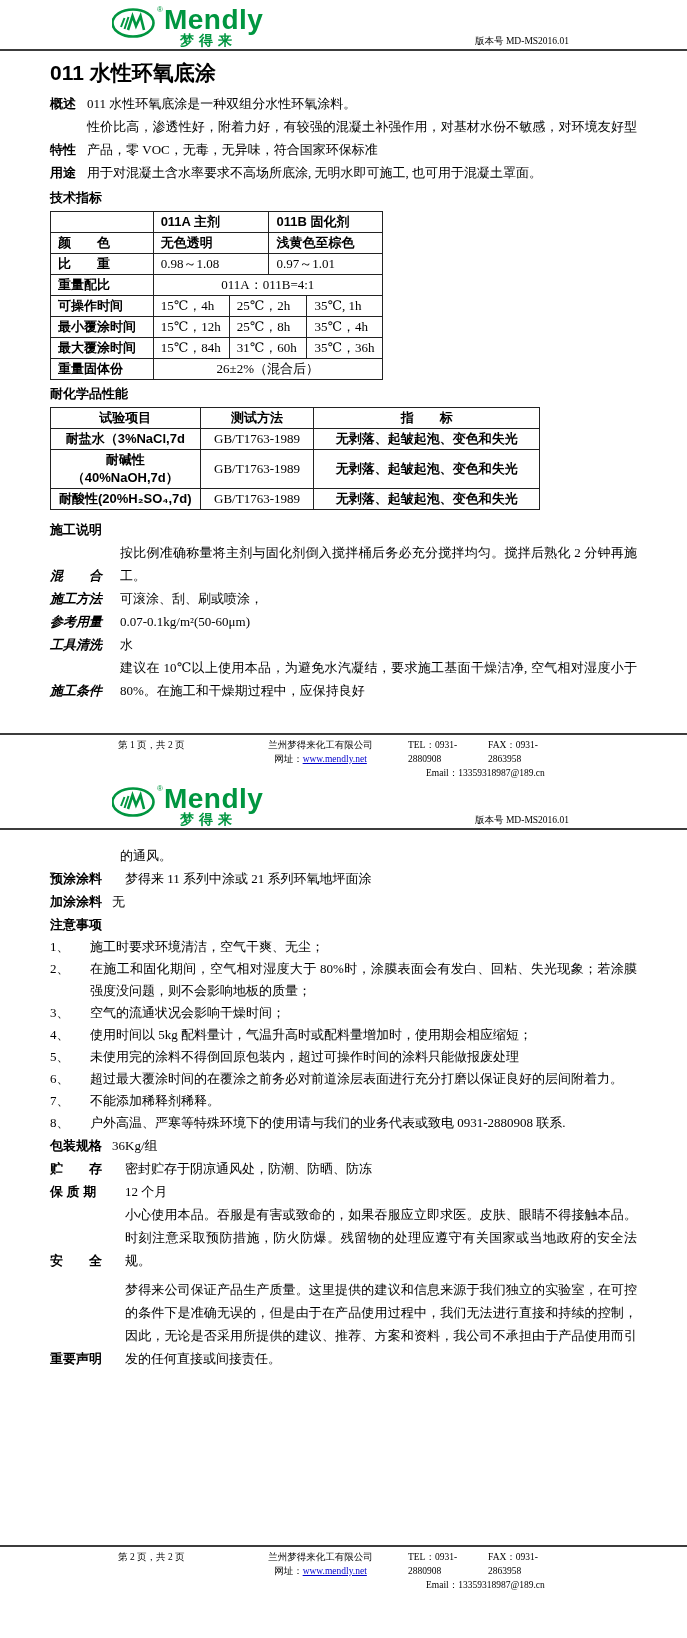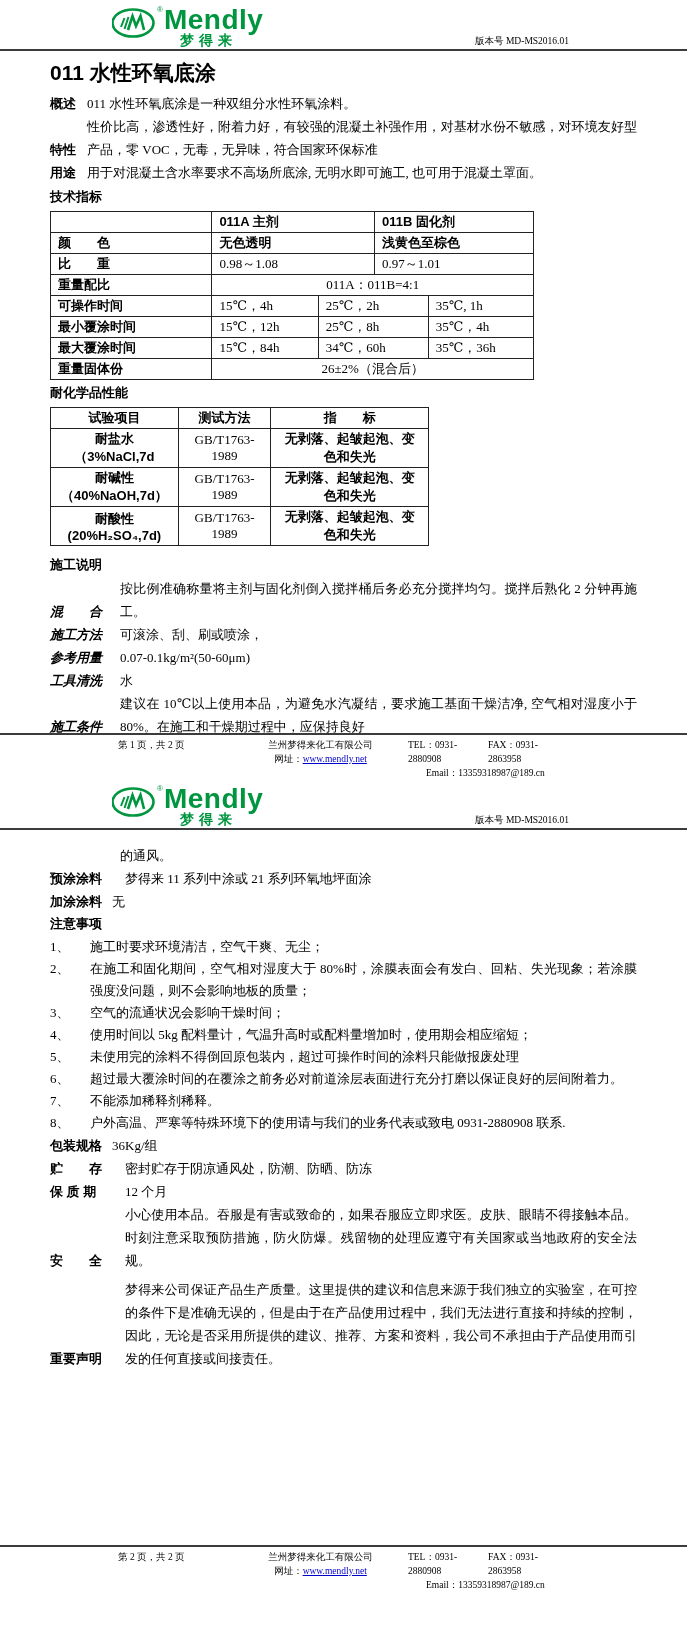--- a/index.html
+++ b/index.html
@@ -22,36 +22,36 @@
   .logo-txt{ font-family:"Liberation Sans","DejaVu Sans",sans-serif; font-weight:bold; line-height:1; }
   .logo-en{ font-size:28px; letter-spacing:.5px; }
   .logo-cn{ font-size:14px; letter-spacing:5px; margin-left:16px; margin-top:-1px; }
   .version{ font-size:9.5px; line-height:12px; }
   .rule{ border:none; border-top:2px solid #3c3c3c; margin:0; width:687px; }
 
   
   .content{ padding:0 50px; }
   .title{ font-family:"Liberation Sans","DejaVu Sans",sans-serif; font-weight:bold; font-size:21px; line-height:26px; margin:9px 0 6px; }
   .b{ font-family:"Liberation Sans","DejaVu Sans",sans-serif; font-weight:bold; }
-  .heading{ font-family:Liberation Mono, monospace; font-weight:bold; font-size:13px; line-height:22px; margin-top:3px; }
+  .heading{ font-family:Liberation Serif, serif; font-weight:bold; font-size:13px; line-height:22px; margin-top:3px; }
 
   .row{ display:flex; line-height:23px;align-items:flex-end; }
   .row .lbl{ flex:0 0 37px; font-family:"Liberation Sans","DejaVu Sans",sans-serif; font-weight:bold; }
   .row .lbl-w{ flex:0 0 70px; font-family:"Liberation Sans","DejaVu Sans",sans-serif; font-weight:bold;font-style:italic; }
   .row .lbl-p2{ flex:0 0 75px; font-family:"Liberation Sans","DejaVu Sans",sans-serif; font-weight:bold; }
   .row .lbl-pack{ flex:0 0 62px; font-family:"Liberation Sans","DejaVu Sans",sans-serif; font-weight:bold; }
   .row .txt{ flex:1; text-align:justify; }
   .row .txt-nj{ flex:1; }
 
   
   table{ border-collapse:collapse; margin-top:2px; }
   td{ border:1px solid #222; height:19px; padding:1px 7px; font-size:13px; vertical-align:middle; }
   .tc{ text-align:center; }
-  #tech-table{ width:484px; }
-  #chem-table{ width:379px;border-radius:7px; }
+  #tech-table{ width:333px; }
+  #chem-table{ width:490px;border-radius:7px; }
 
   
   .note{ display:flex; line-height:22px; }
   .note .num{ flex:0 0 40px; }
   .note .ntxt{ flex:1; text-align:justify; }
 
   
   .ftr{ position:absolute; left:0; width:687px; }
   #page-1 .ftr{ top:733px; }
   #page-2 .ftr{ top:788px; }
@@ -141,21 +141,21 @@
       </tr>
       <tr>
         <td class="b">最小覆涂时间</td>
         <td>15℃，12h</td>
         <td colspan="2">25℃，8h</td>
         <td>35℃，4h</td>
       </tr>
       <tr>
         <td class="b">最大覆涂时间</td>
         <td>15℃，84h</td>
-        <td colspan="2">34℃，60h</td>
+        <td colspan="2">31℃，60h</td>
         <td>35℃，36h</td>
       </tr>
       <tr>
         <td class="b">重量固体份</td>
         <td colspan="4" class="tc">26±2%（混合后）</td>
       </tr>
     </tbody>
       </table>
 
     <div class="heading">耐化学品性能</div>

